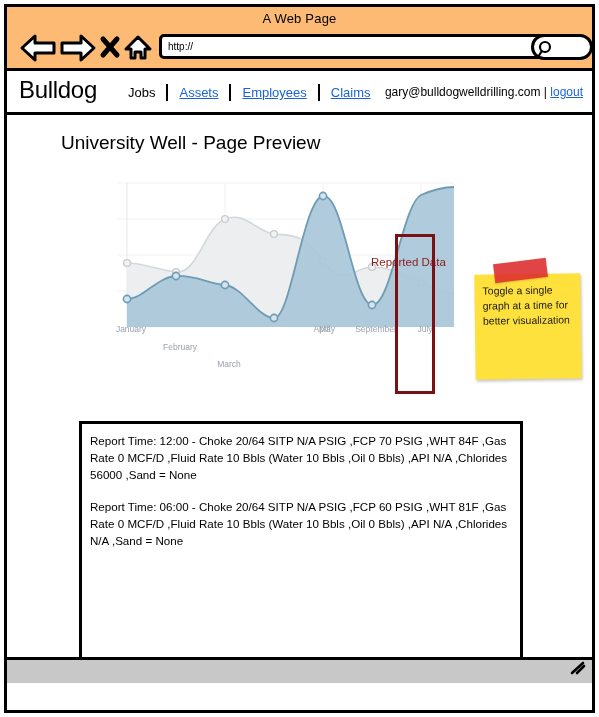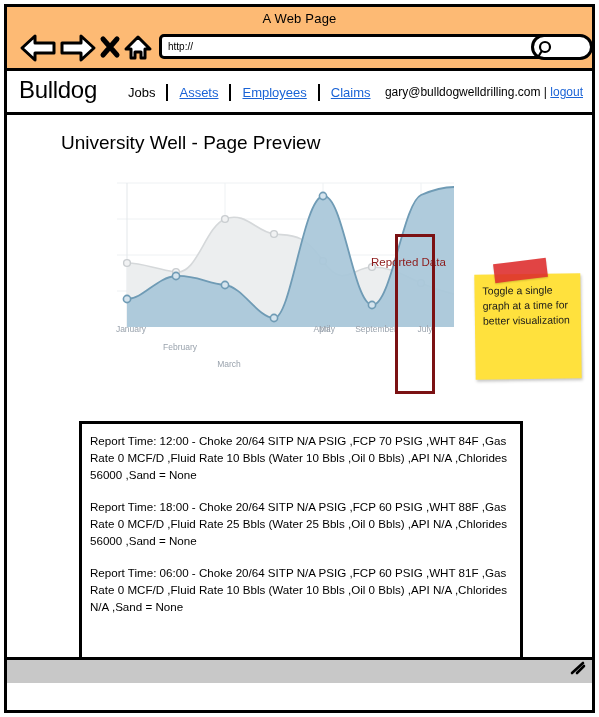--- a/index.html
+++ b/index.html
@@ -390,21 +390,20 @@
       <div class="reported-label">Reported Data</div>
       <div class="reported-box"></div>
 
       <div class="sticky">
         <div class="sticky-text">Toggle a single graph at a time for better visualization</div>
       </div>
       <div class="tape"></div>
 
       <div class="report-box">
         <div class="report-entry">Report Time: 12:00  - Choke 20/64 SITP N/A PSIG ,FCP 70 PSIG ,WHT 84F ,Gas Rate 0 MCF/D ,Fluid Rate 10 Bbls (Water 10 Bbls ,Oil 0 Bbls) ,API N/A ,Chlorides 56000 ,Sand  = None</div>
-        <div class="report-entry">Report Time: 18:00  - Choke 20/64 SITP N/A PSIG ,FCP 60 PSIG ,WHT 88F ,Gas Rate 0 MCF/D ,Fluid Rate 25 Bbls (Water 25 Bbls ,Oil 0 Bbls) ,API N/A ,Chlorides 56000 ,Sand  = None</div>
         <div class="report-entry">Report Time: 06:00  - Choke 20/64 SITP N/A PSIG ,FCP 60 PSIG ,WHT 81F ,Gas Rate 0 MCF/D ,Fluid Rate 10 Bbls (Water 10 Bbls ,Oil 0 Bbls) ,API N/A ,Chlorides N/A ,Sand  = None</div>
       </div>
 
       <div class="status-bar">
         <span class="resize-grip">
           <svg width="16" height="14" viewBox="0 0 16 14">
             <path d="M2 12 L13 2" stroke="#000" stroke-width="2.6" stroke-linecap="round"></path>
             <path d="M7 12 L14 5" stroke="#000" stroke-width="2.6" stroke-linecap="round"></path>
           </svg>
         </span>

